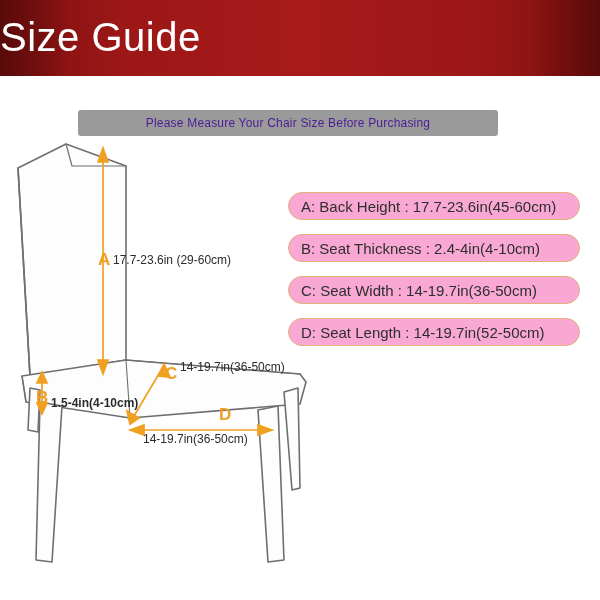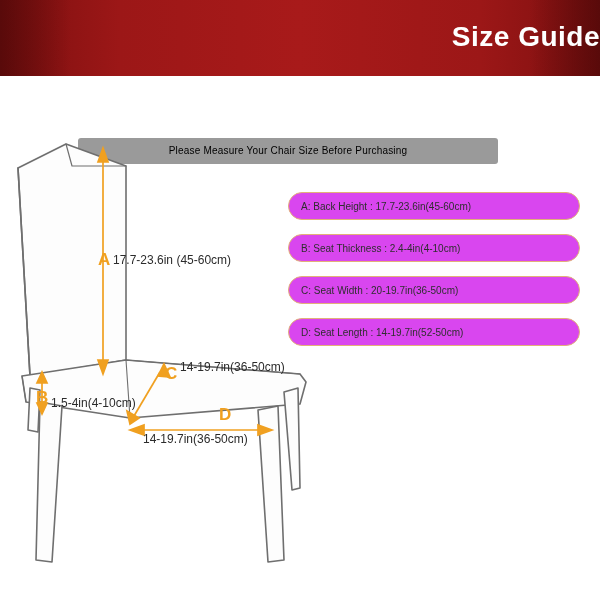--- a/index.html
+++ b/index.html
@@ -29,24 +29,24 @@
     background: #8d1212;
     background: linear-gradient(90deg,#7c0f0f 0%, #9c1717 20%, #a81a1a 50%, #9c1717 80%, #7c0f0f 100%);
     overflow: hidden;
   }
   .header-title {
     position: absolute;
     left: 0; top: 0;
     width: 600px;
     height: 76px;
     line-height: 74px;
-    text-align: right;
+    text-align: left;
     color: #ffffff;
-    font-size: 28px;
-    font-weight: bold;
+    font-size: 40px;
+    font-weight: normal;
     letter-spacing: 0.5px;
   }
   
   .band-shade-l, .band-shade-r {
     position: absolute;
     top: 0;
     width: 70px;
     height: 76px;
   }
   .band-shade-l { left: 0;  background: linear-gradient(90deg, rgba(60,6,6,0.55), rgba(60,6,6,0)); }
@@ -54,44 +54,43 @@
 
   
   .subtitle-pill {
     position: absolute;
     left: 78px;
     top: 110px;
     width: 420px;
     height: 26px;
     border-radius: 3px;
     background: #9a9a9a;
-    color: #000000;
-    font-size: 10px;
+    color: #4c1d95;
+    font-size: 12px;
     line-height: 26px;
     text-align: center;
     letter-spacing: 0.2px;
-    margin-top: 28px;
   }
 
   
   .legend {
     position: absolute;
     left: 288px;
     top: 192px;
     width: 292px;
   }
   .legend-row {
     position: relative;
     height: 28px;
     margin-bottom: 14px;
     border-radius: 14px;
-    background: #d946ef;
+    background: #f9a8d4;
     border: 1px solid #e2b079;
     color: #2e2e2e;
-    font-size: 10px;
+    font-size: 15px;
     line-height: 28px;
     padding-left: 12px;
     box-sizing: border-box;
     white-space: nowrap;
     overflow: hidden;
   }
 
   
   .chair-svg {
     position: absolute;
@@ -173,32 +172,32 @@
       <polygon points="130,294 127,281 139,288"></polygon>
       <polygon points="164,234 158,246 170,247"></polygon>
 
       <line x1="140" y1="300" x2="262" y2="300"></line>
       <polygon points="130,300 144,295 144,305"></polygon>
       <polygon points="272,300 258,295 258,305"></polygon>
     </g>
   </svg>
 
   <div class="dim-letter" style="left:98px; top:250px;">A</div>
-  <div class="dim-label" style="left:113px; top:253px;">17.7-23.6in (45-60cm)</div>
+  <div class="dim-label" style="left:113px; top:253px;">17.7-23.6in (29-60cm)</div>
 
   <div class="dim-letter" style="left:36px; top:388px;">B</div>
-  <div class="dim-label" style="left:51px; top:396px;">1.5-4in(4-10cm)</div>
+  <div class="dim-label" style="left:51px; top:396px;font-weight:bold;">1.5-4in(4-10cm)</div>
 
   <div class="dim-letter" style="left:165px; top:364px;">C</div>
   <div class="dim-label" style="left:180px; top:360px;">14-19.7in(36-50cm)</div>
 
   <div class="dim-letter" style="left:219px; top:405px;">D</div>
   <div class="dim-label" style="left:143px; top:432px;">14-19.7in(36-50cm)</div>
 
   <div class="legend">
     <div class="legend-row">A: Back Height : 17.7-23.6in(45-60cm)</div>
     <div class="legend-row">B: Seat Thickness : 2.4-4in(4-10cm)</div>
-    <div class="legend-row">C: Seat Width : 20-19.7in(36-50cm)</div>
+    <div class="legend-row">C: Seat Width : 14-19.7in(36-50cm)</div>
     <div class="legend-row">D: Seat Length : 14-19.7in(52-50cm)</div>
   </div>
 
   <div class="footer-strip"></div>
 </div>
 
 </body></html>

